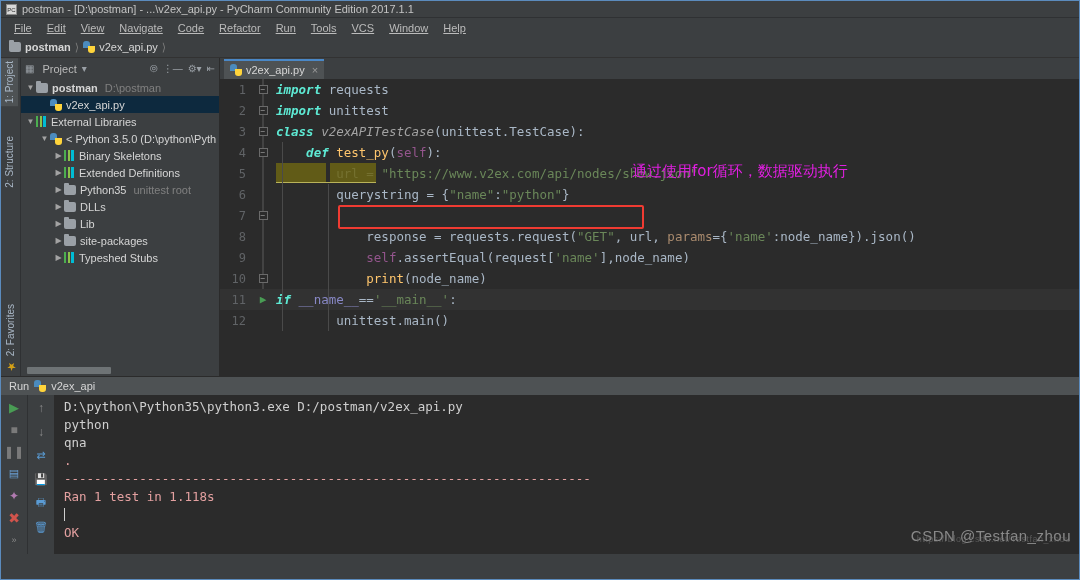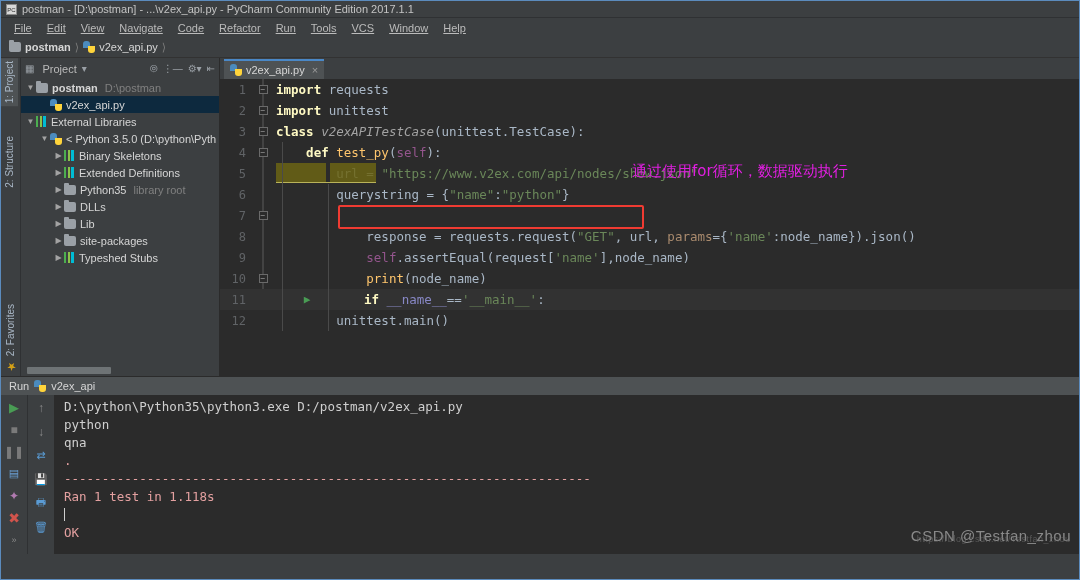--- a/index.html
+++ b/index.html
@@ -202,21 +202,21 @@
     overflow: hidden;
     font-family: "DejaVu Sans Mono", monospace;
   }
   .code-area { position: relative; }
   .ln {
     position: relative;
     height: 21px;
     display: flex; align-items: center;
     font-size: 12.5px;
   }
-  .ln.curline { background: #323232; gap: 44px; }
+  .ln.curline { background: #323232; }
   .gutter {
     width: 32px; flex: none;
     text-align: right; padding-right: 6px;
     color: #606366; font-size: 12px;
     font-family: "DejaVu Sans Mono", monospace;
   }
   .foldcol {
     width: 22px; flex: none;
     position: relative; height: 21px;
     display: flex; align-items: center; justify-content: center;
@@ -236,21 +236,21 @@
   .runarrow {
     color: #499c54; font-size: 11px;
   }
   .codetext { white-space: pre; color: #a9b7c6; padding-left: 2px; }
   .indentguide {
     position: absolute; top: 0; bottom: 0; width: 1px;
     background: #4a4a4a;
   }
 
   
-  .kw   { color: #fef9c3; font-weight: bold; }
+  .kw   { color: #5eead4; font-weight: bold; font-style: italic; }
   .clsname { color: #a3a3a3; font-style: italic; }
   .fn   { color: #ffc66d; }
   .str  { color: #6a8759; }
   .self { color: #94558d; }
   .param{ color: #aa8b6e; }
   .dunder { color: #8888c6; }
   .plain{ color: #a9b7c6; }
 
   .sel-hl {
     position: absolute;
@@ -436,21 +436,21 @@
           </div>
           <div class="tnode" style="padding-left: 32px;">
             <span class="arrow">▶</span>
             <span class="ic ic-lib"></span>
             <span class="tlabel">Extended Definitions</span>
           </div>
           <div class="tnode" style="padding-left: 32px;">
             <span class="arrow">▶</span>
             <span class="ic ic-folder"></span>
             <span class="tlabel">Python35</span>
-            <span class="tsub">library root</span>
+            <span class="tsub">unittest root</span>
           </div>
           <div class="tnode" style="padding-left: 32px;">
             <span class="arrow">▶</span>
             <span class="ic ic-folder"></span>
             <span class="tlabel">DLLs</span>
           </div>
           <div class="tnode" style="padding-left: 32px;">
             <span class="arrow">▶</span>
             <span class="ic ic-folder"></span>
             <span class="tlabel">Lib</span>

